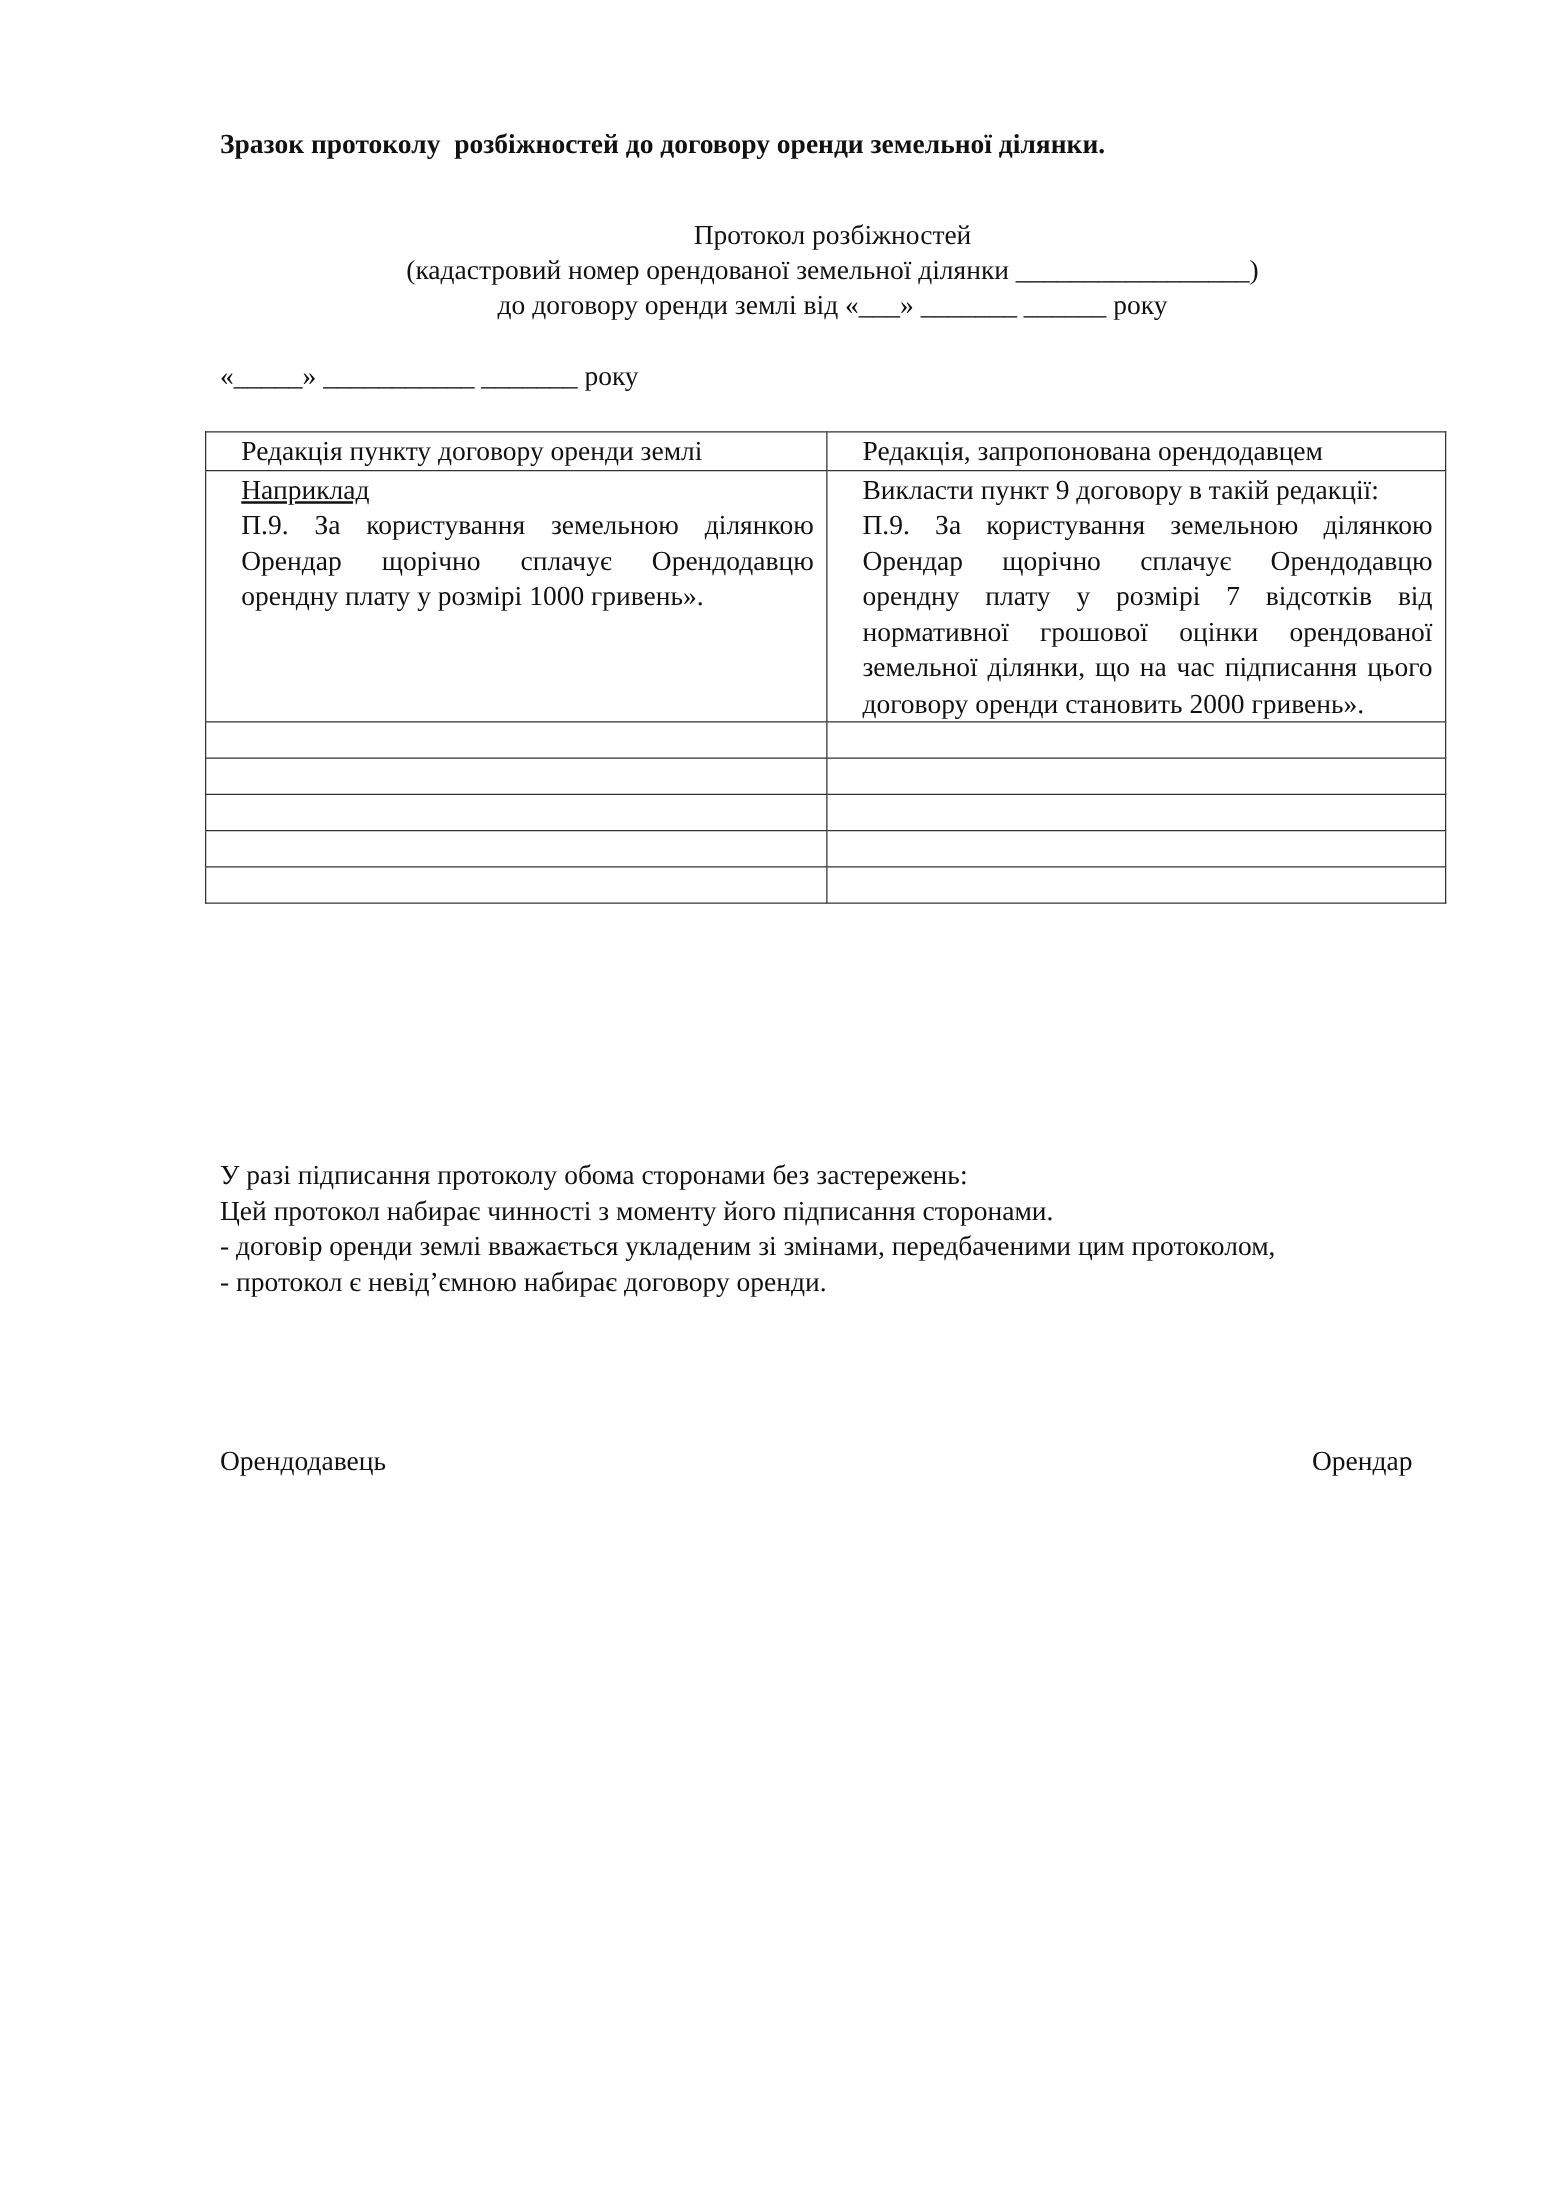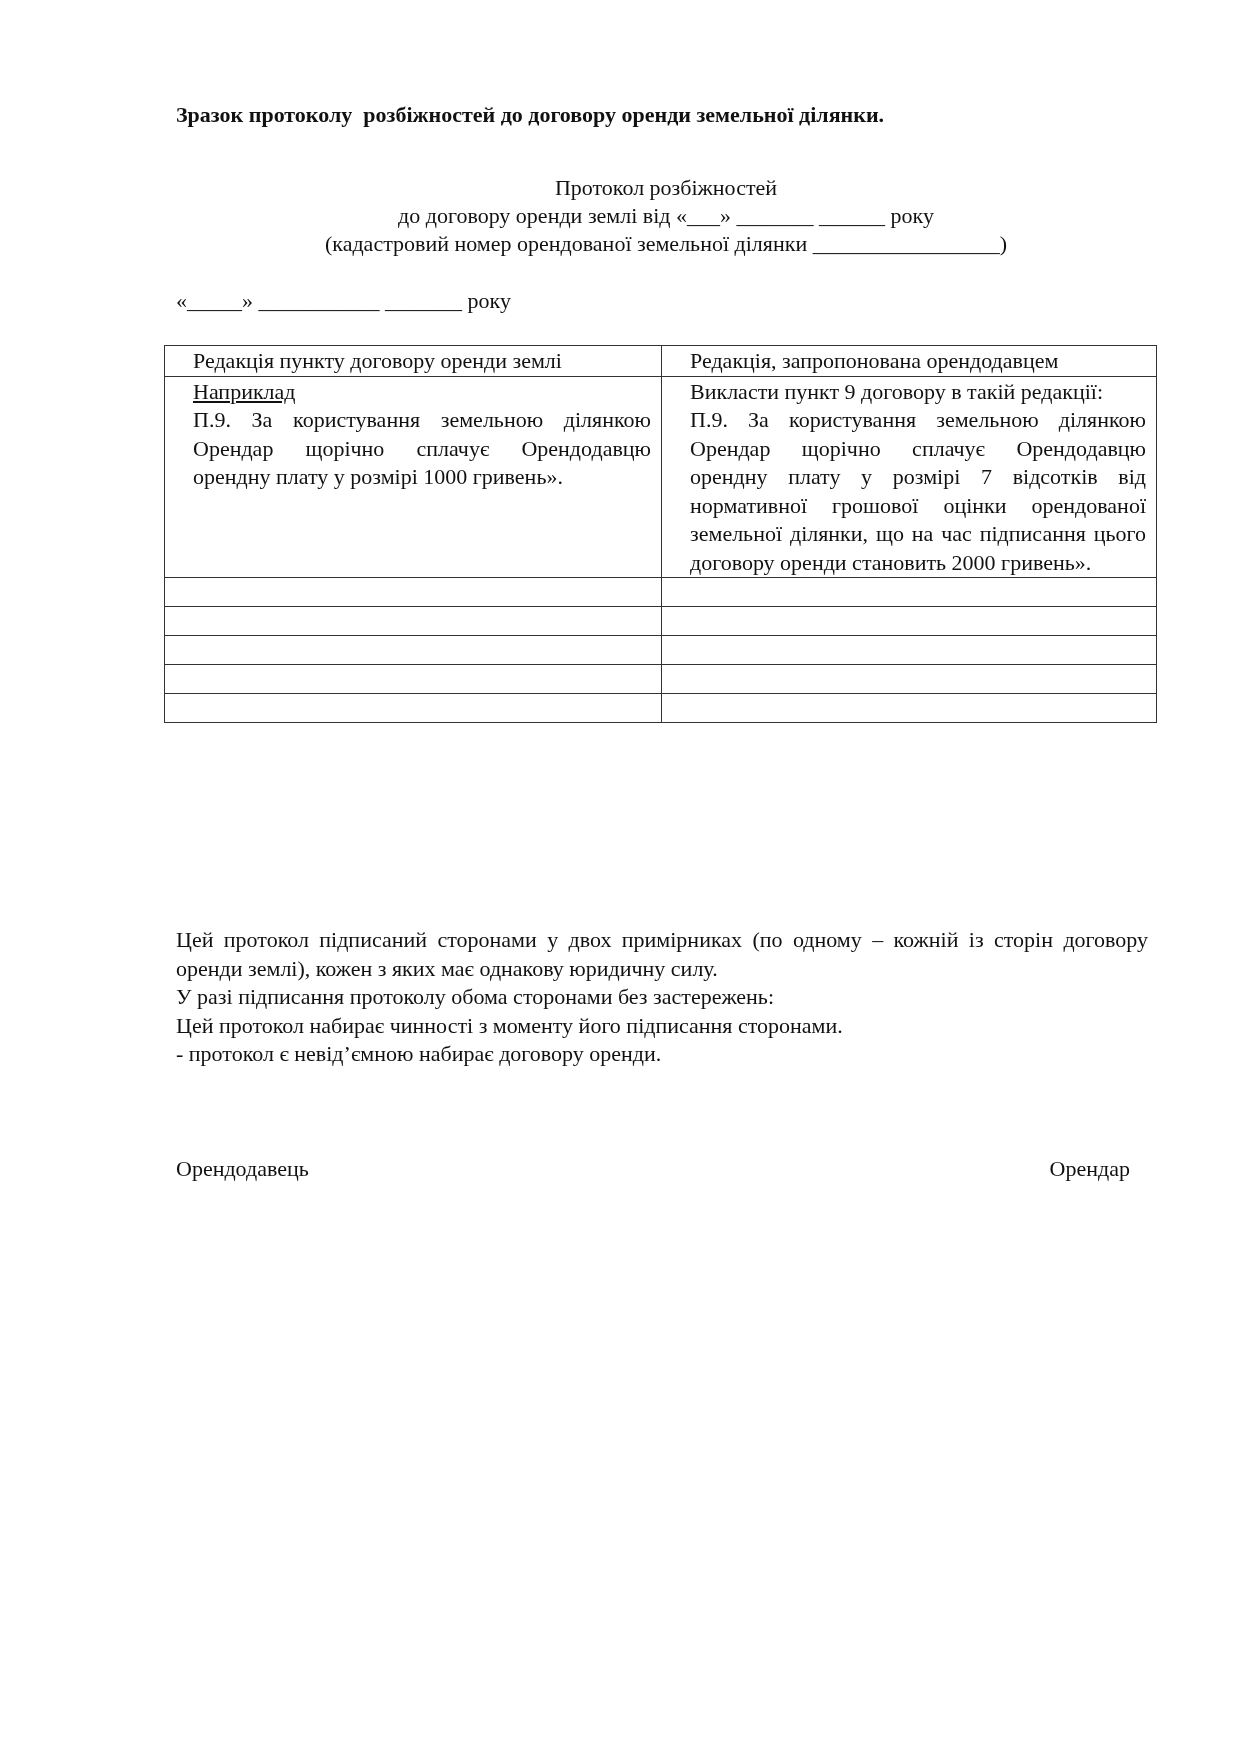--- a/index.html
+++ b/index.html
@@ -26,22 +26,22 @@
 </style>
 </head>
 <body>
 
 <div class="page">
 
   <div class="doc-title">Зразок протоколу  розбіжностей до договору оренди земельної ділянки.</div>
 
   <div class="center-block">
     <div>Протокол розбіжностей</div>
+    <div>(кадастровий номер орендованої земельної ділянки _________________)</div>
     <div>до договору оренди землі від «___» _______ ______ року</div>
-    <div>(кадастровий номер орендованої земельної ділянки _________________)</div>
   </div>
 
   <div class="date-line">«_____» ___________ _______ року</div>
 
   <table class="protocol">
     <colgroup>
         <col class="c1">
         <col class="c2">
       </colgroup>
     <tbody>
@@ -76,23 +76,23 @@
       <td></td>
     </tr>
     <tr class="empty">
       <td></td>
       <td></td>
     </tr>
   </tbody>
     </table>
 
   <div class="body-text">
-    <div class="p">Цей протокол підписаний сторонами у двох примірниках (по одному – кожній із сторін договору оренди землі), кожен з яких має однакову юридичну силу.</div>
     <div>У разі підписання протоколу обома сторонами без застережень:</div>
     <div>Цей протокол набирає чинності з моменту його підписання сторонами.</div>
+    <div>- договір оренди землі вважається укладеним зі змінами, передбаченими цим протоколом,</div>
     <div>- протокол є невід’ємною набирає договору оренди.</div>
   </div>
 
   <div class="signatures">
     <span>Орендодавець</span>
     <span>Орендар</span>
   </div>
 
 </div>
 

